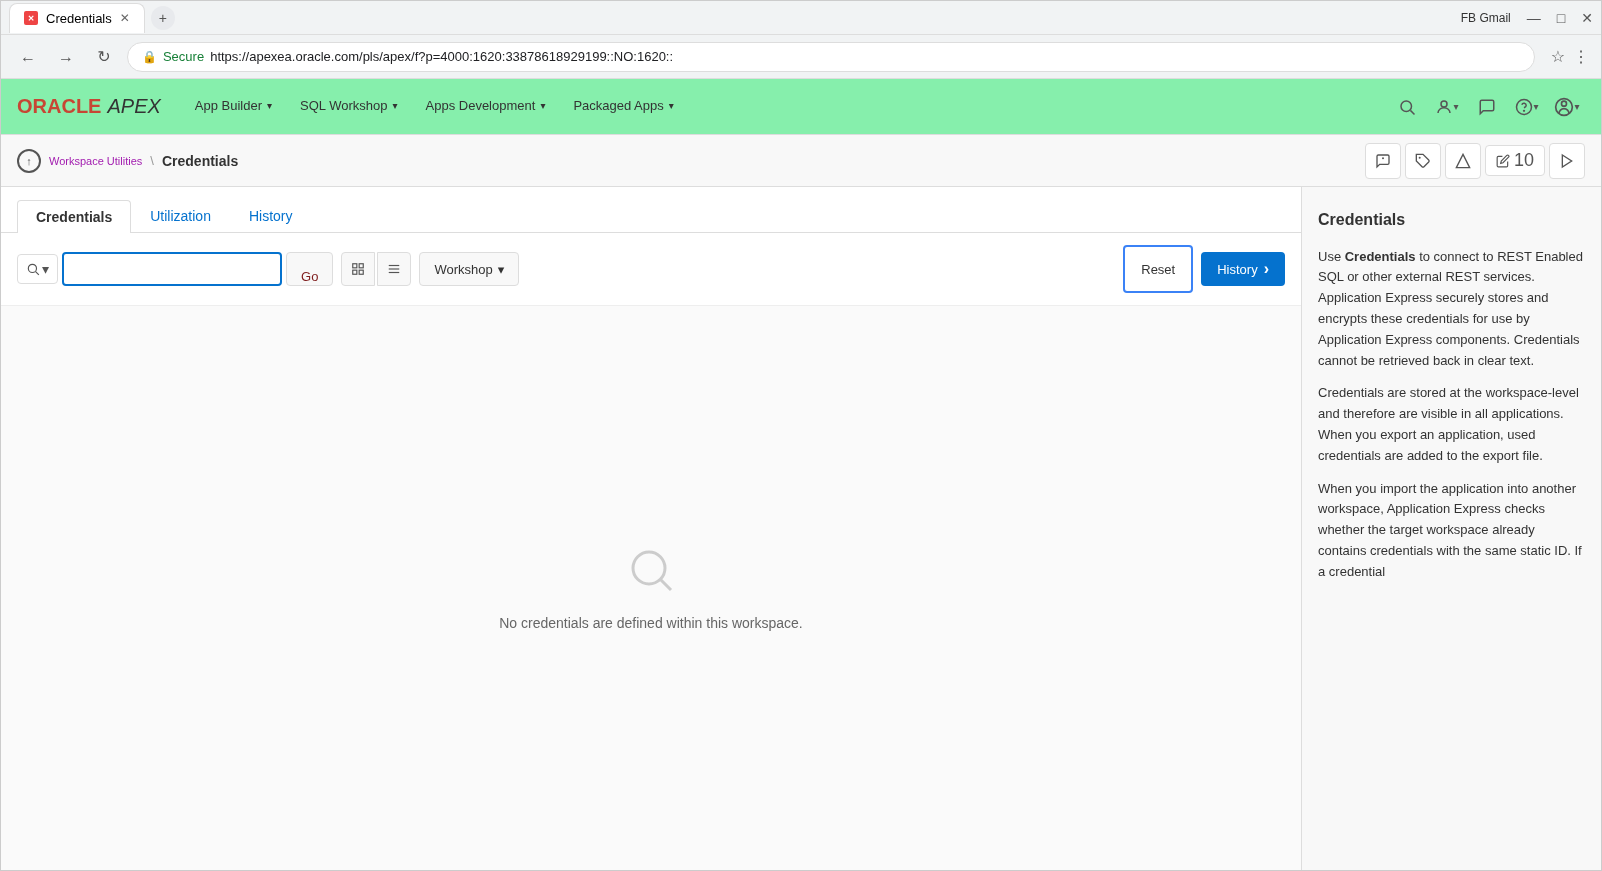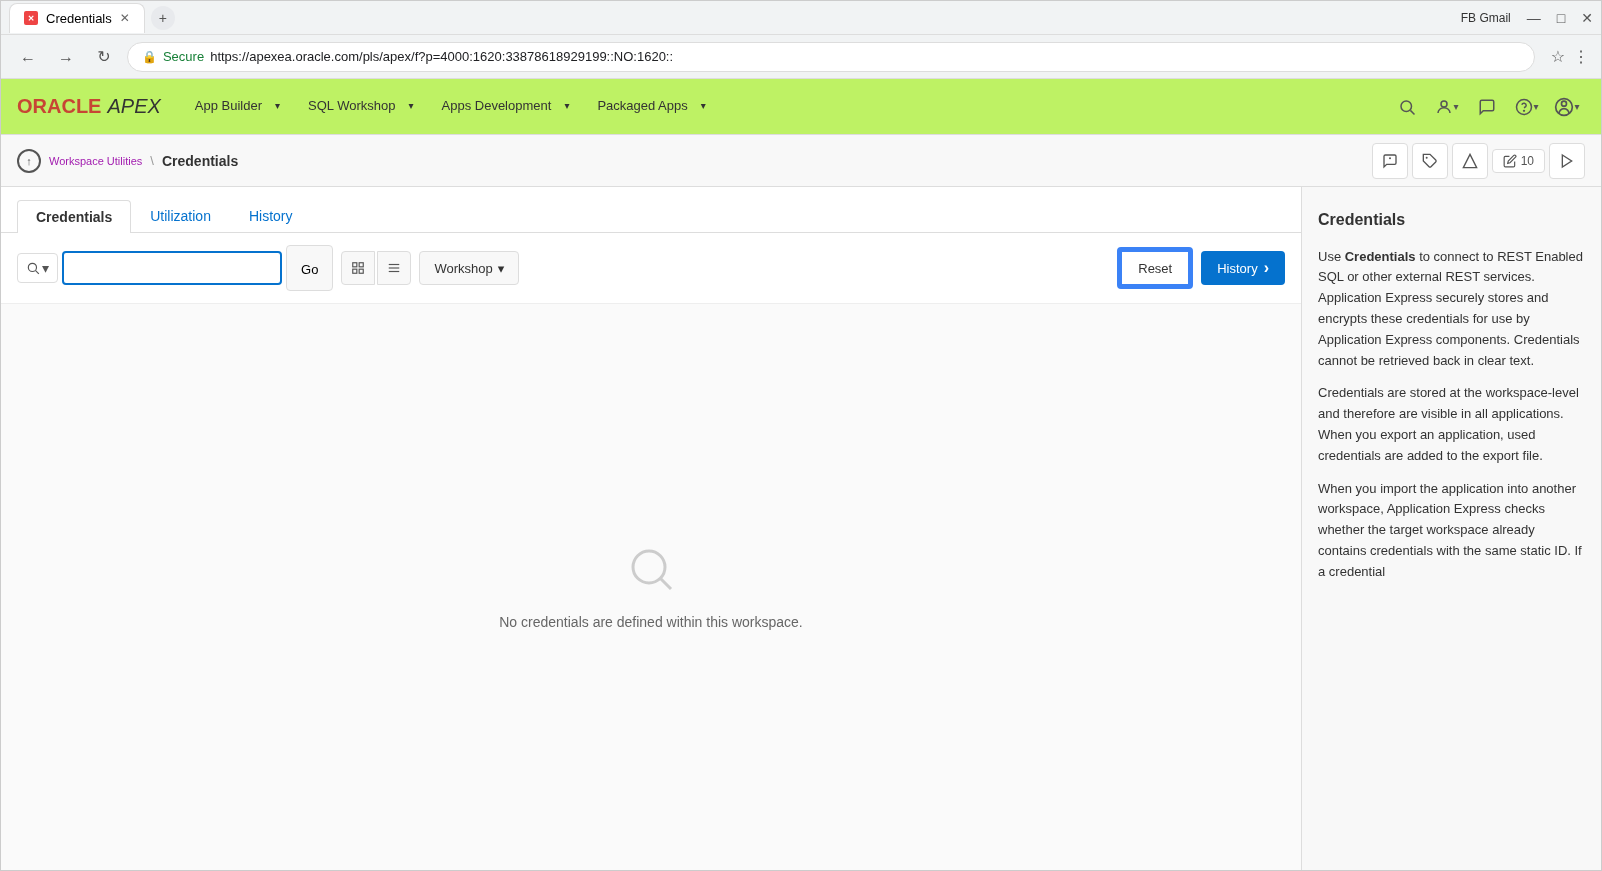--- a/index.html
+++ b/index.html
@@ -19,63 +19,63 @@
     
     .address-bar { background: #f1f3f4; height: 44px; display: flex; align-items: center; padding: 0 12px; gap: 8px; border-bottom: 1px solid #ddd; }
     .nav-btn { background: none; border: none; cursor: pointer; color: #555; font-size: 16px; width: 30px; height: 30px; display: flex; align-items: center; justify-content: center; border-radius: 50%; }
     .address-input { flex: 1; height: 30px; border: 1px solid #ddd; border-radius: 15px; padding: 0 14px; font-size: 13px; display: flex; align-items: center; gap: 6px; background: #fff; }
     .secure-icon { color: #188038; font-size: 12px; }
     .address-text { color: #202124; font-size: 13px; flex: 1; }
     .star-icon { color: #555; font-size: 16px; margin-left: 8px; }
     .more-icon { color: #555; font-size: 16px; cursor: pointer; }
 
     
-    .apex-topnav { height: 56px; background: #bef264; border-bottom: 1px solid #ddd; display: flex; align-items: center; padding: 0 16px; gap: 0; }
+    .apex-topnav { height: 56px; background: #86efac; border-bottom: 1px solid #ddd; display: flex; align-items: center; padding: 0 16px; gap: 0; }
     .oracle-logo { display: flex; align-items: center; gap: 6px; margin-right: 20px; }
     .oracle-text { font-size: 20px; font-weight: 700; color: #c74634; }
     .apex-text { font-size: 20px; font-weight: 300; color: #333; font-style: italic; }
     .nav-menu { display: flex; align-items: center; height: 100%; flex: 1; }
-    .nav-item { display: flex; align-items: center; height: 100%; padding: 0 14px; gap: 13px; font-size: 13px; color: #333; cursor: pointer; border-bottom: 3px solid transparent; white-space: nowrap; }
+    .nav-item { display: flex; align-items: center; height: 100%; padding: 0 14px; gap: 5px; font-size: 13px; color: #333; cursor: pointer; border-bottom: 3px solid transparent; white-space: nowrap; }
     .nav-item .caret { font-size: 10px; }
     .nav-icons { display: flex; align-items: center; gap: 4px; margin-left: auto; }
     .nav-icon-btn { width: 36px; height: 36px; display: flex; align-items: center; justify-content: center; border-radius: 50%; cursor: pointer; color: #555; font-size: 18px; }
 
     
     .secondary-bar { height: 52px; background: #f8f8f8; border-bottom: 1px solid #ddd; display: flex; align-items: center; padding: 0 16px; gap: 6px; }
     .breadcrumb { display: flex; align-items: center; gap: 8px; flex: 1; }
     .breadcrumb-icon { width: 24px; height: 24px; border-radius: 50%; border: 2px solid #555; display: flex; align-items: center; justify-content: center; font-size: 11px; color: #555; }
     .breadcrumb-link { color: #a21caf; font-size: 11px; cursor: pointer; text-decoration: none; }
     .breadcrumb-sep { color: #999; }
     .breadcrumb-current { font-size: 14px; font-weight: 600; color: #333; }
     .secondary-actions { display: flex; align-items: center; gap: 4px; }
     .sec-icon-btn { width: 36px; height: 36px; display: flex; align-items: center; justify-content: center; border-radius: 4px; cursor: pointer; color: #555; font-size: 16px; border: 1px solid #ddd; background: #fff; }
-    .edit-badge { display: flex; align-items: center; gap: 4px; font-size: 12px; color: #555; border: 1px solid #ddd; background: #fff; padding: 4px 10px; border-radius: 4px; cursor: pointer; }
+    .edit-badge { display: flex; align-items: center; gap: 4px; font-size: 18px; color: #555; border: 1px solid #ddd; background: #fff; padding: 4px 10px; border-radius: 4px; cursor: pointer; }
 
     
     .main-area { display: flex; flex: 1; overflow: hidden; }
     .content-area { flex: 1; display: flex; flex-direction: column; overflow: hidden; }
 
     
     .tabs-bar { display: flex; align-items: center; padding: 12px 16px 0; gap: 0; border-bottom: 1px solid #ddd; background: #fff; }
     .tab-item { padding: 8px 18px; font-size: 14px; cursor: pointer; border: 1px solid transparent; border-bottom: none; border-radius: 4px 4px 0 0; color: #0572ce; }
     .tab-item.active { background: #fff; border-color: #ddd; border-bottom-color: #fff; color: #333; font-weight: 600; margin-bottom: -1px; }
 
     
     .toolbar { display: flex; align-items: center; padding: 12px 16px; gap: 8px; border-bottom: 1px solid #eee; background: #fff; }
     .search-group { display: flex; align-items: center; gap: 4px; }
     .search-toggle { display: flex; align-items: center; gap: 2px; cursor: pointer; color: #555; font-size: 14px; padding: 6px 8px; border-radius: 4px; border: 1px solid #ddd; background: #fff; }
     .search-input { height: 34px; border: 2px solid #0572ce; border-radius: 4px; padding: 0 10px; font-size: 13px; width: 220px; outline: none; }
-    .go-btn { height: 46px; padding: 16px 14px; background: #f8f8f8; border: 1px solid #ddd; border-radius: 4px; cursor: pointer; font-size: 13px; color: #000000; }
+    .go-btn { height: 34px; padding: 16px 14px; background: #f8f8f8; border: 1px solid #ddd; border-radius: 4px; cursor: pointer; font-size: 13px; color: #7f1d1d; }
     .view-toggle { display: flex; gap: 2px; }
     .view-btn { width: 34px; height: 34px; display: flex; align-items: center; justify-content: center; border: 1px solid #ddd; background: #f8f8f8; cursor: pointer; font-size: 14px; color: #555; }
     .view-btn:first-child { border-radius: 4px 0 0 4px; }
     .view-btn:last-child { border-radius: 0 4px 4px 0; }
     .actions-btn { height: 34px; padding: 0 14px; background: #f8f8f8; border: 1px solid #ddd; border-radius: 4px; cursor: pointer; font-size: 13px; color: #333; display: flex; align-items: center; gap: 5px; }
     .toolbar-right { margin-left: auto; display: flex; align-items: center; gap: 8px; }
-    .reset-btn { height: 42px; padding: 0 16px; background: #fff; border: 5px solid #3b82f6; border-radius: 4px; cursor: pointer; font-size: 13px; color: #333; }
+    .reset-btn { height: 48px; padding: 0 16px; background: #fff; border: 2px solid #3b82f6; border-radius: 4px; cursor: pointer; font-size: 13px; color: #333; }
     .create-btn { height: 34px; padding: 0 16px; background: #0572ce; border: none; border-radius: 4px; cursor: pointer; font-size: 13px; color: #fff; display: flex; align-items: center; gap: 6px; font-weight: 500; }
 
     
     .empty-state { flex: 1; display: flex; flex-direction: column; align-items: center; justify-content: center; gap: 12px; color: #aaa; background: #fafafa; }
     .empty-icon { font-size: 36px; color: #ccc; }
     .empty-text { font-size: 14px; color: #666; }
 
     
     .side-panel { width: 300px; background: #f8f8f8; border-left: 1px solid #ddd; padding: 20px 16px; overflow-y: auto; font-size: 13px; line-height: 1.6; color: #333; }
     .side-panel-title { font-size: 16px; font-weight: 600; color: #333; margin-bottom: 14px; }

